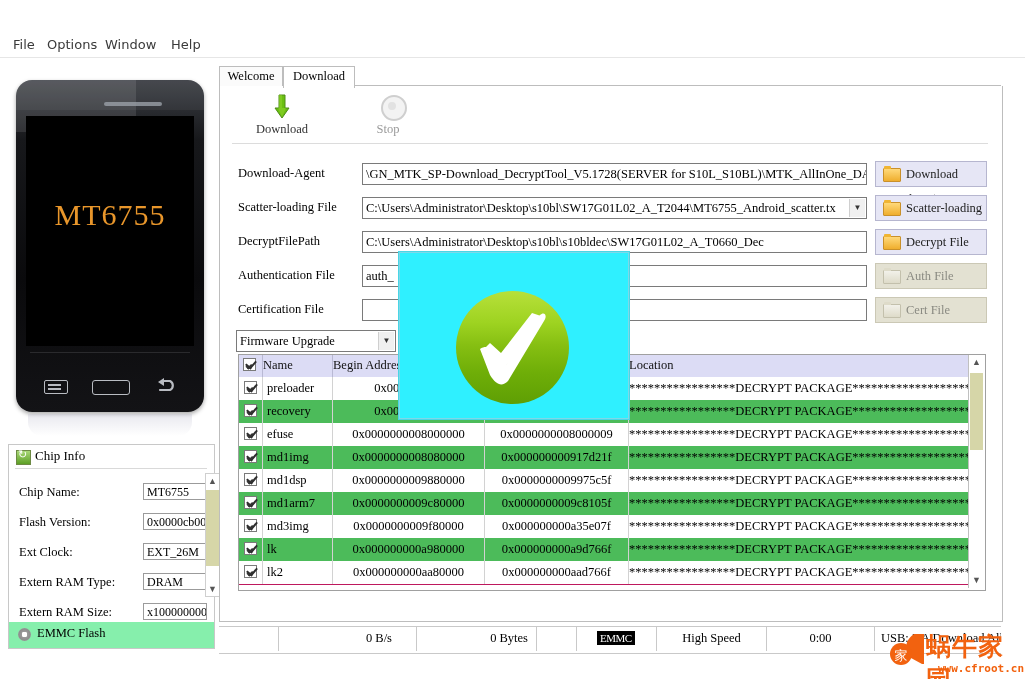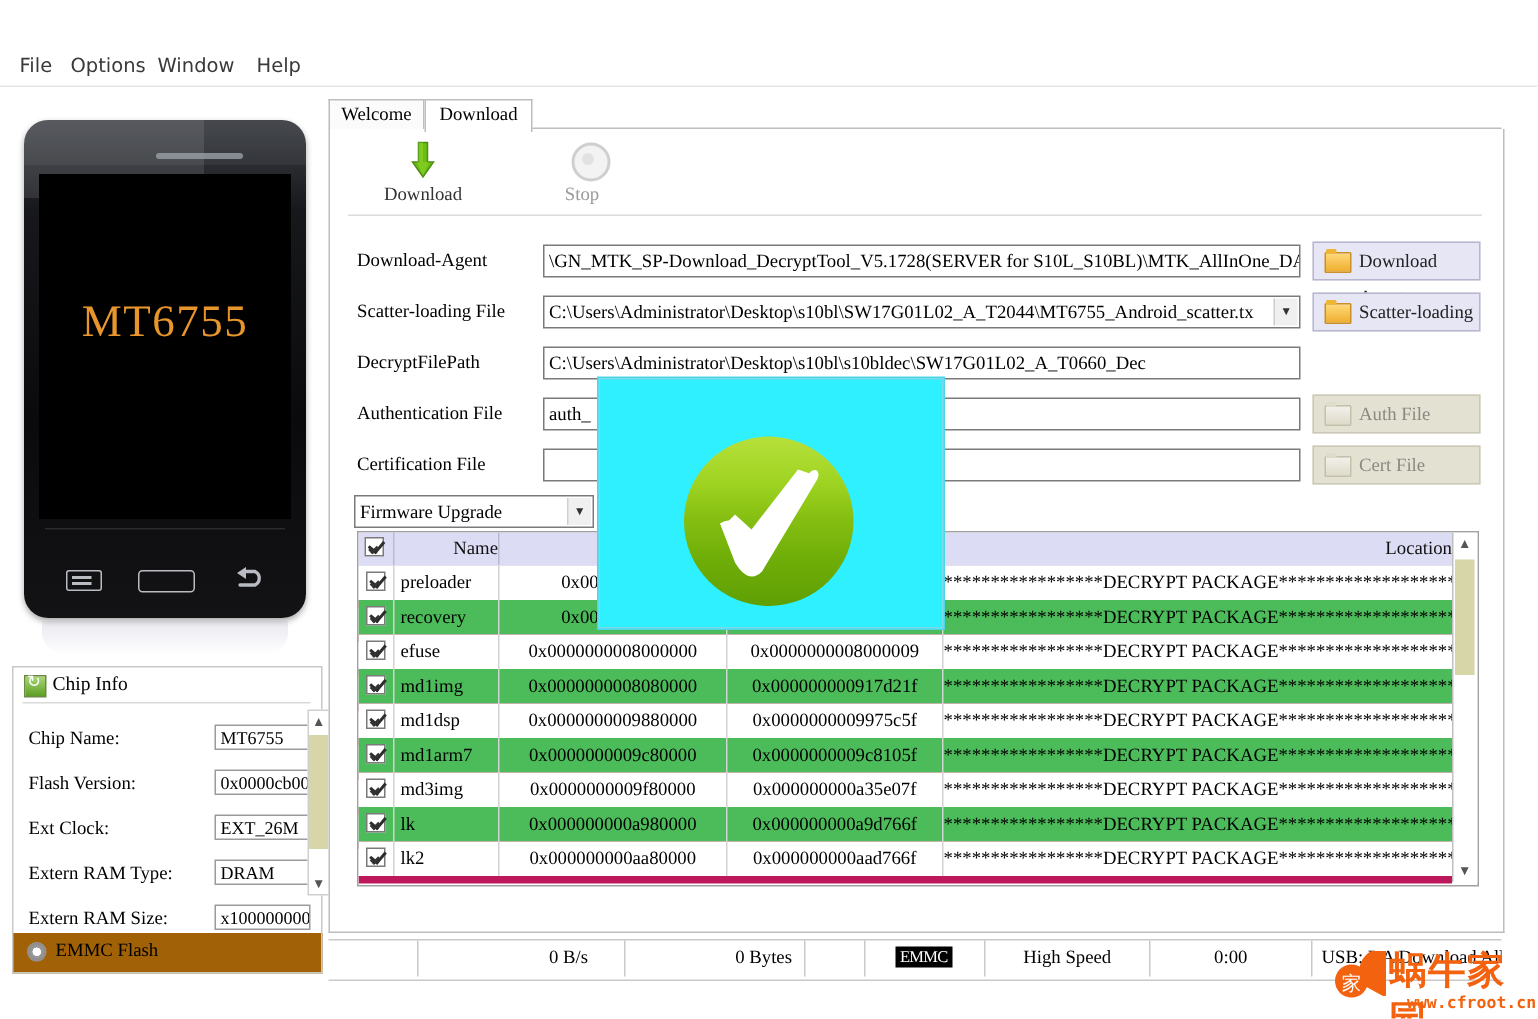--- a/index.html
+++ b/index.html
@@ -70,21 +70,21 @@
   .ci-val{position:absolute;left:124px;width:64px;height:17px;border:1px solid #9b9b9b;
     background:#fff;font-size:12px;line-height:17px;padding-left:3px;overflow:hidden;
     white-space:nowrap;box-sizing:border-box;}
   .ci-scroll{position:absolute;left:196px;top:28px;width:15px;height:122px;
     border:1px solid #cfcfcf;background:#fff;}
   .ci-thumb{position:absolute;left:0;top:16px;width:13px;height:76px;background:#d6d6a8;}
   .ci-arrow{position:absolute;left:0;width:13px;height:14px;text-align:center;
     font-size:9px;line-height:14px;color:#555;}
   .emmc-row{position:absolute;left:8px;top:622px;width:205px;height:26px;
     border-left:1px solid #c8c8c8;border-right:1px solid #c8c8c8;border-bottom:1px solid #c8c8c8;
-    background:#a16207;}
+    background:#86efac;}
   .emmc-gear{position:absolute;left:9px;top:6px;width:13px;height:13px;border-radius:50%;
     background:radial-gradient(#fff 30%,#9a9a9a 32%,#8e8e8e 60%,#b5b5b5);}
   .emmc-label{position:absolute;left:28px;top:4px;font-size:12.5px;}
 
   
   .tabstrip{position:absolute;left:219px;top:66px;width:782px;height:20px;}
   .tab{position:absolute;top:0;height:20px;border:1px solid #bdbdbd;border-bottom:none;
     background:#fff;font-size:12.5px;line-height:19px;text-align:center;cursor:default;}
   .tab.inactive{background:#fbfbfb;}
   .tab-underline{position:absolute;left:0;top:19px;width:782px;height:1px;background:#bdbdbd;}
@@ -122,23 +122,23 @@
     white-space:nowrap;}
   .combo-arrow{position:absolute;right:1px;top:1px;width:15px;height:18px;
     background:#f0f0f0;border-left:1px solid #cfcfcf;text-align:center;font-size:8px;
     line-height:18px;color:#333;}
 
   
   .tablewrap{position:absolute;left:238px;top:354px;width:746px;height:235px;
     border:1px solid #a0a0a0;background:#fff;overflow:hidden;}
   .thead{position:absolute;left:0;top:0;width:729px;height:22px;background:#dcdcf5;
     border-bottom:1px solid #a8a8c8;}
-  .th{position:absolute;top:0;height:22px;font-size:12.5px;line-height:21px;text-align:right;
+  .th{position:absolute;top:0;height:22px;font-size:12.5px;line-height:21px;text-align:left;
     border-right:1px solid #b9b9d4;box-sizing:border-box;color:#111;overflow:hidden;}
-  .trow{position:absolute;left:0;width:729px;height:23px;border-bottom:5px solid #be185d;text-decoration:underline;}
+  .trow{position:absolute;left:0;width:729px;height:23px;border-bottom:1px solid #be185d;text-decoration:underline;}
   .trow.odd{background:#ffffff;}
   .trow.even{background:#4cbb5a;}
   .td{position:absolute;top:0;height:23px;font-size:12.5px;line-height:22px;
     border-right:1px solid #d2d2d2;box-sizing:border-box;overflow:hidden;white-space:nowrap;}
   .td.c-name{left:24px;width:70px;padding-left:4px;}
   .td.c-begin{left:94px;width:152px;text-align:center;}
   .td.c-end{left:246px;width:144px;text-align:center;}
   .td.c-loc{left:390px;width:339px;text-align:center;border-right:none;}
   .cb{position:absolute;left:5px;top:4px;width:13px;height:13px;border:1px solid #7a7a7a;
     background:#fff;box-sizing:border-box;}
@@ -291,20 +291,24 @@
       <span>C:\Users\Administrator\Desktop\s10bl\SW17G01L02_A_T2044\MT6755_Android_scatter.tx</span>
       <span class="combo-arrow">▼</span>
     </div>
     <div class="fbtn" style="left:655px;top:109px;width:112px">
       <span class="folder"></span>
       <span>Scatter-loading</span>
     </div>
 
     <div class="flabel" style="left:18px;top:148px">DecryptFilePath</div>
     <div class="ftext" style="left:142px;top:145px;width:505px">C:\Users\Administrator\Desktop\s10bl\s10bldec\SW17G01L02_A_T0660_Dec</div>
+    <div class="fbtn" style="left:655px;top:143px;width:112px">
+      <span class="folder"></span>
+      <span>Decrypt File</span>
+    </div>
 
     <div class="flabel" style="left:18px;top:182px">Authentication File</div>
     <div class="ftext" style="left:142px;top:179px;width:505px">auth_</div>
     <div class="fbtn disabled" style="left:655px;top:177px;width:112px">
       <span class="folder"></span>
       <span>Auth File</span>
     </div>
 
     <div class="flabel" style="left:18px;top:216px">Certification File</div>
     <div class="ftext" style="left:142px;top:213px;width:505px"></div>

